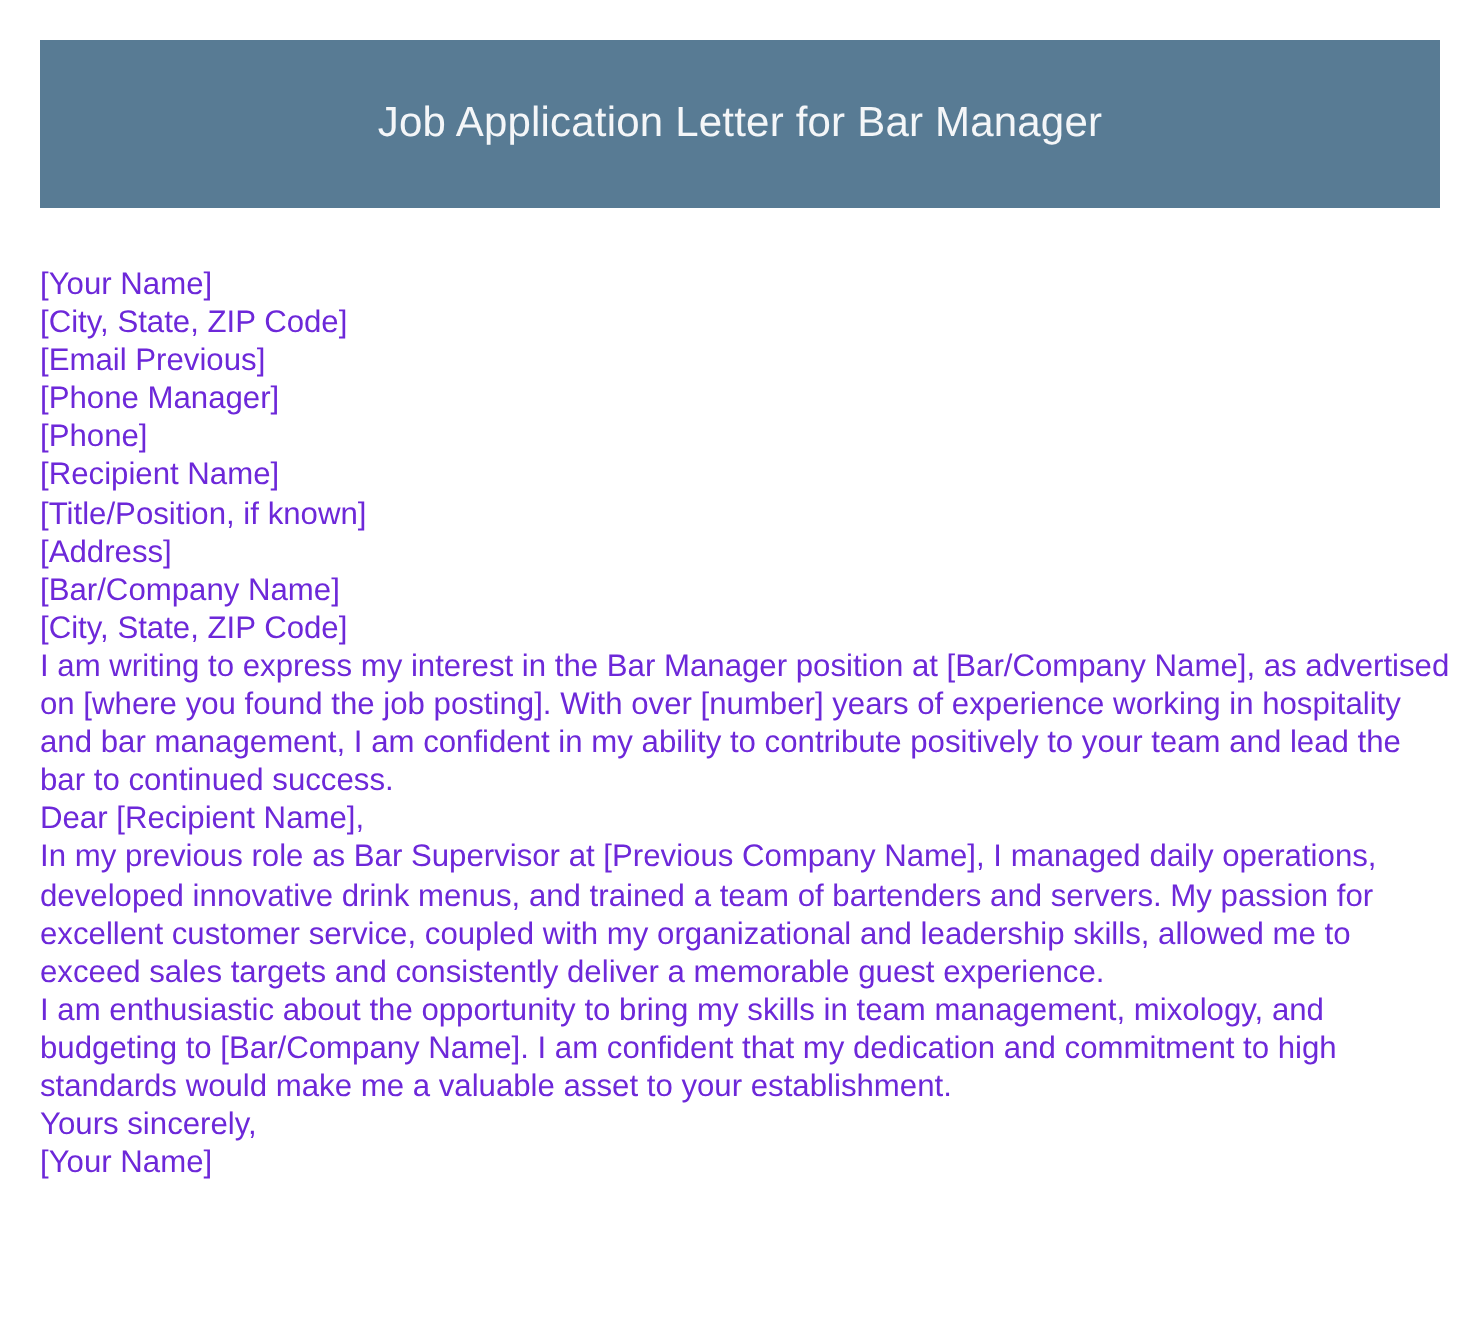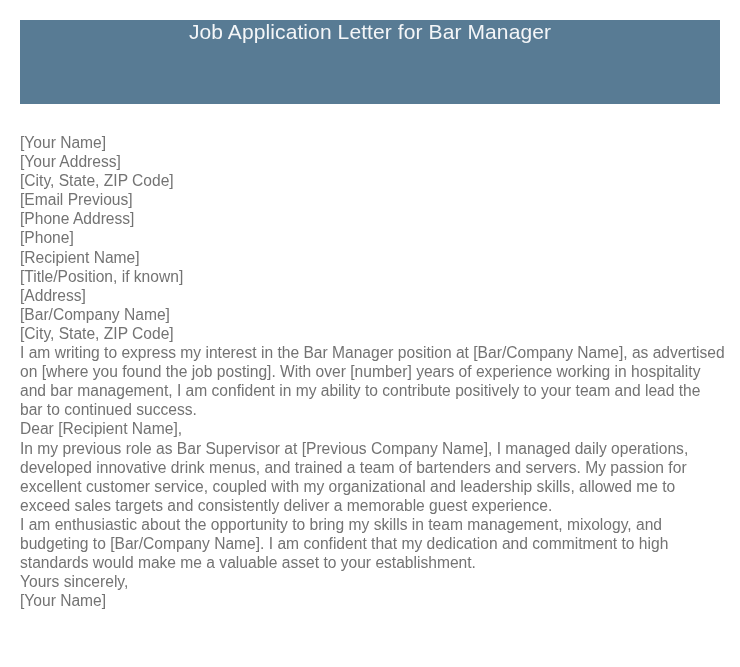--- a/index.html
+++ b/index.html
@@ -1,43 +1,42 @@
 <!DOCTYPE html>
 <html><head>
 <meta charset="utf-8">
 <style>
   html, body { margin:0; padding:0; background:#ffffff; }
   body { width:740px; height:667px; overflow:hidden; position:relative; font-family:"Liberation Sans", sans-serif; }
   .header {
     position:absolute; left:20px; top:20px; width:700px; height:84px;
-    background:#587b94; display:flex; justify-content:center;
+    background:#587b94; display:flex; align-items:center; justify-content:center;
   }
   .header h1 {
     margin:0; color:#f4f6f8; font-weight:normal; font-size:21px;
     font-family:"Liberation Sans", sans-serif; letter-spacing:0.1px;
   }
   .letter {
     position:absolute; left:20px; top:133px; width:705px;
-    color:#737373; font-size:15.6px; line-height:19.1px;
+    color:#6d28d9; font-size:15.6px; line-height:19.1px;
   }
   .letter p { margin:0; }
 </style>
 </head>
 <body>
 
 <div class="header">
   <h1>Job Application Letter for Bar Manager</h1>
 </div>
 
 <div class="letter">
   <p>[Your Name]</p>
-  <p>[Your Address]</p>
   <p>[City, State, ZIP Code]</p>
   <p>[Email Previous]</p>
-  <p>[Phone Address]</p>
+  <p>[Phone Manager]</p>
   <p>[Phone]</p>
   <p>[Recipient Name]</p>
   <p>[Title/Position, if known]</p>
   <p>[Address]</p>
   <p>[Bar/Company Name]</p>
   <p>[City, State, ZIP Code]</p>
   <p>I am writing to express my interest in the Bar Manager position at [Bar/Company Name], as advertised on [where you found the job posting]. With over [number] years of experience working in hospitality and bar management, I am confident in my ability to contribute positively to your team and lead the bar to continued success.</p>
   <p>Dear [Recipient Name],</p>
   <p>In my previous role as Bar Supervisor at [Previous Company Name], I managed daily operations, developed innovative drink menus, and trained a team of bartenders and servers. My passion for excellent customer service, coupled with my organizational and leadership skills, allowed me to exceed sales targets and consistently deliver a memorable guest experience.</p>
   <p>I am enthusiastic about the opportunity to bring my skills in team management, mixology, and budgeting to [Bar/Company Name]. I am confident that my dedication and commitment to high standards would make me a valuable asset to your establishment.</p>

